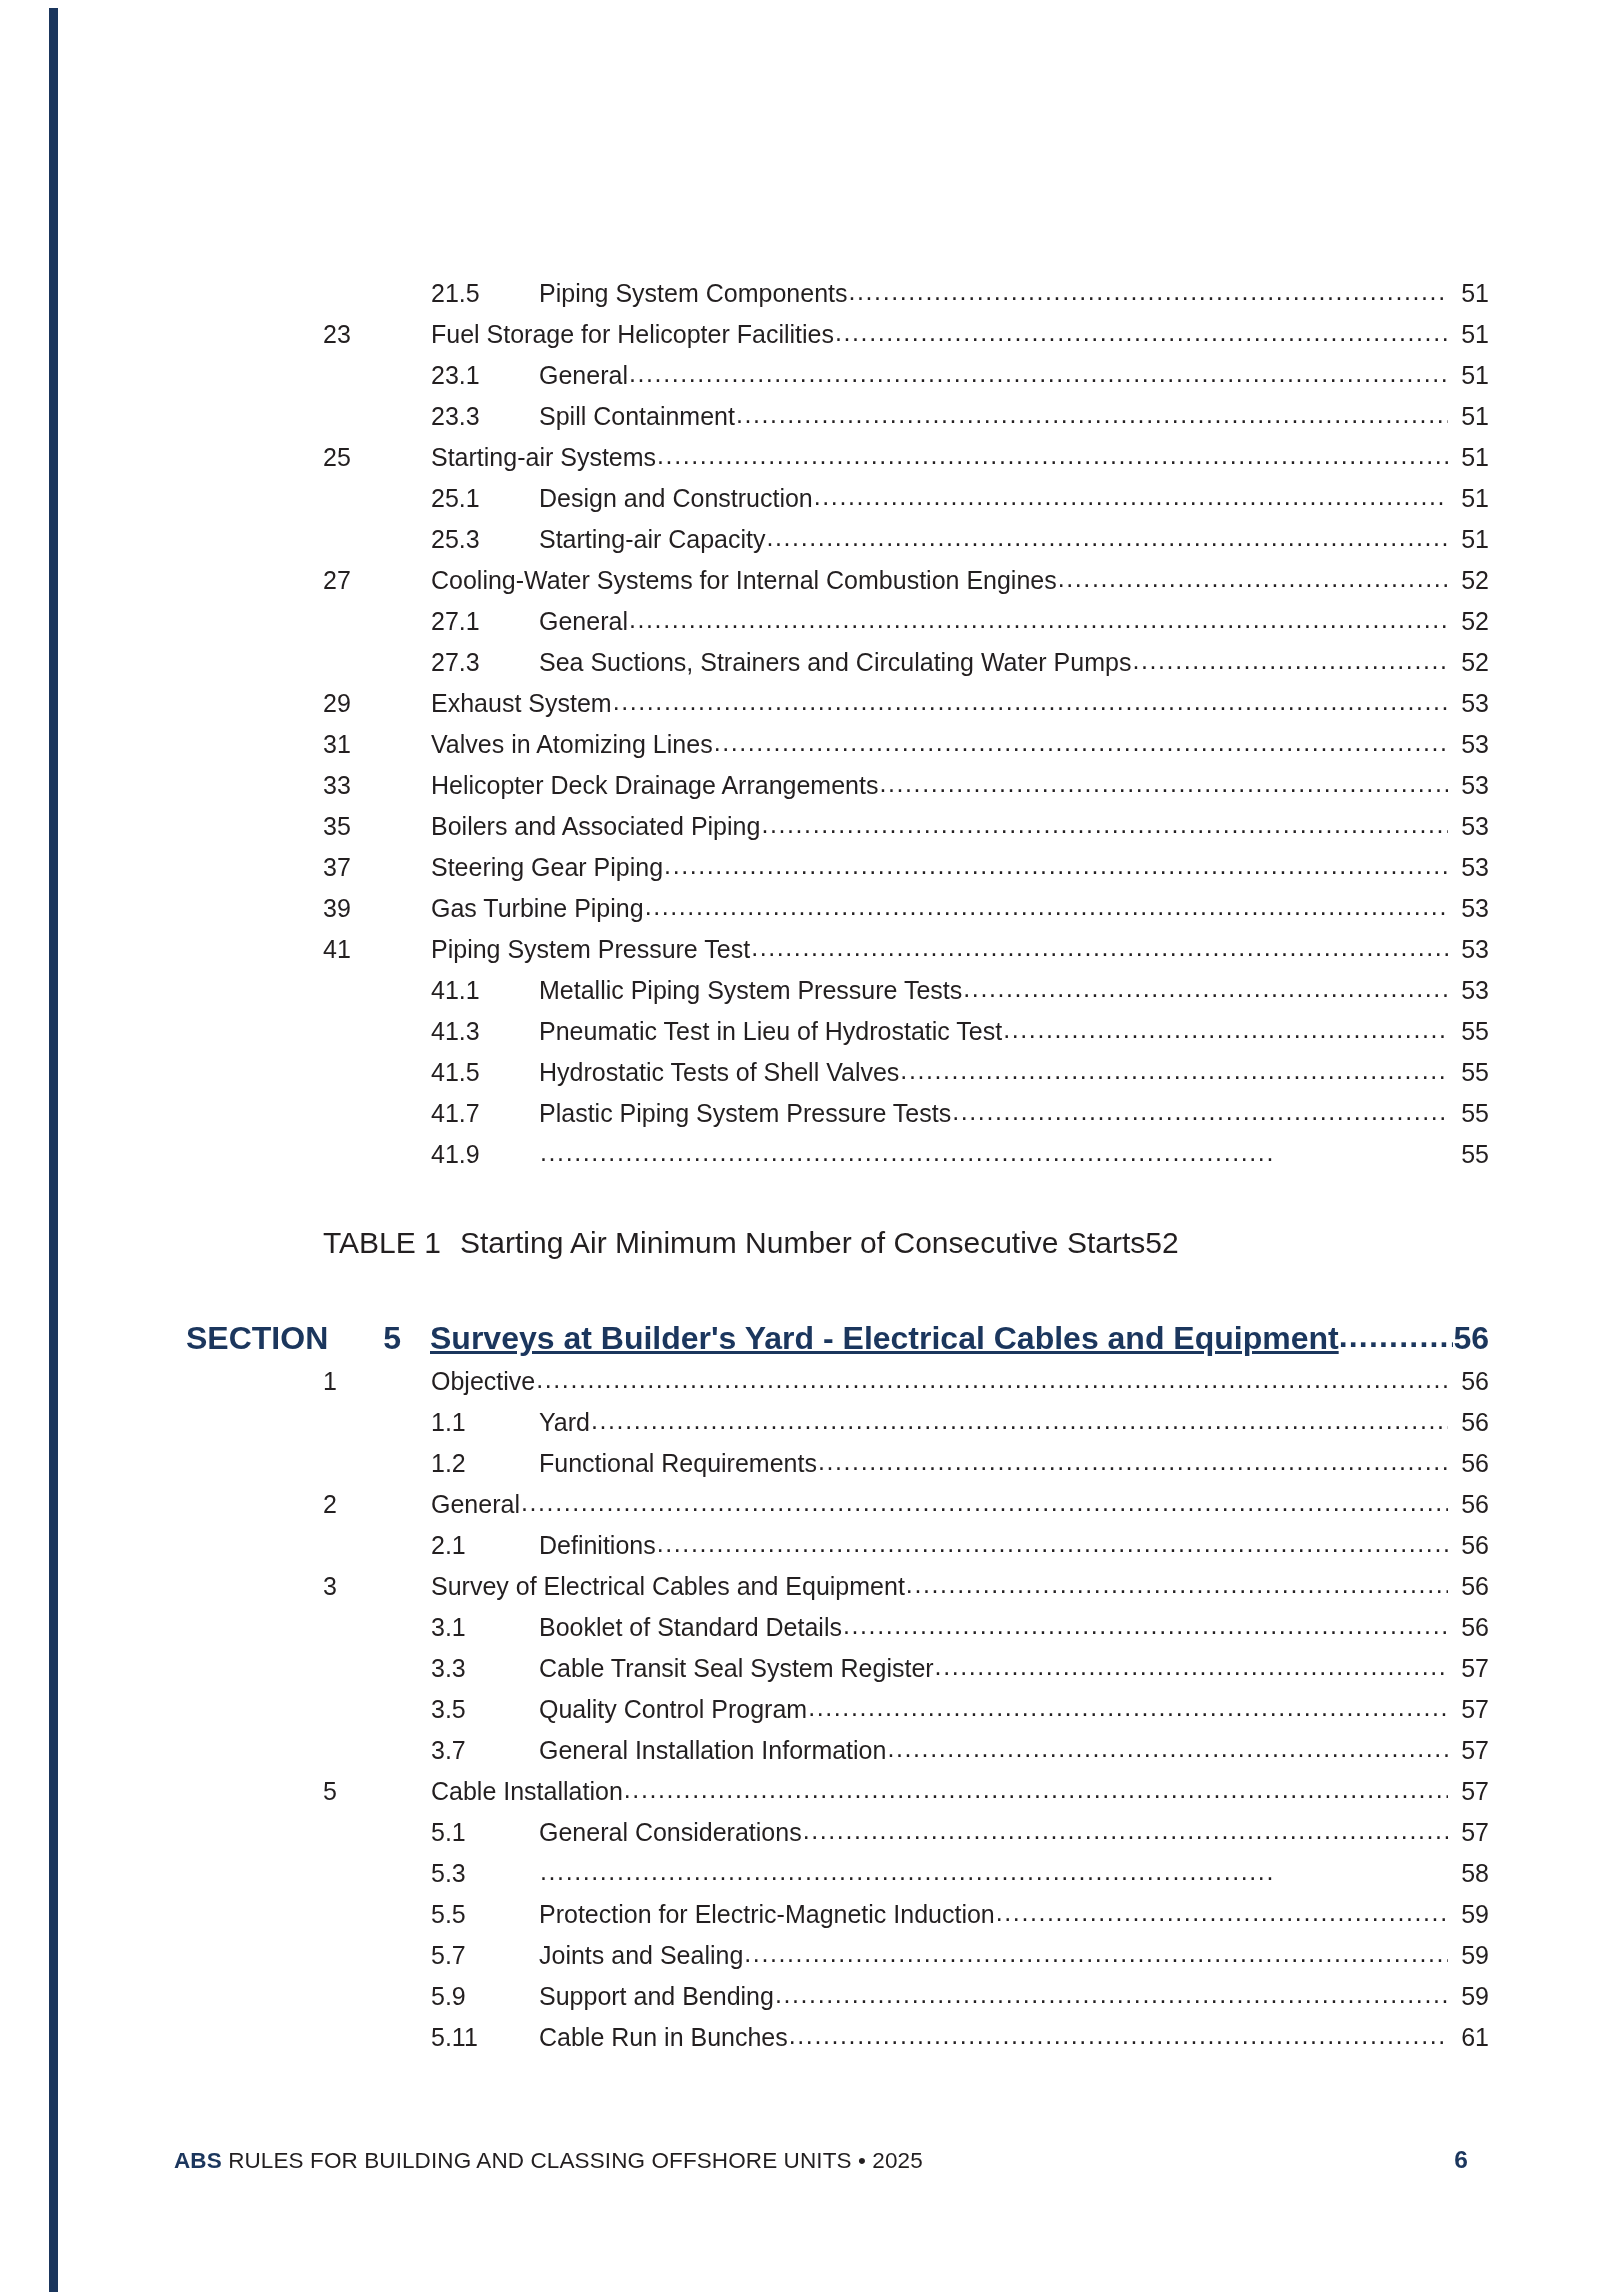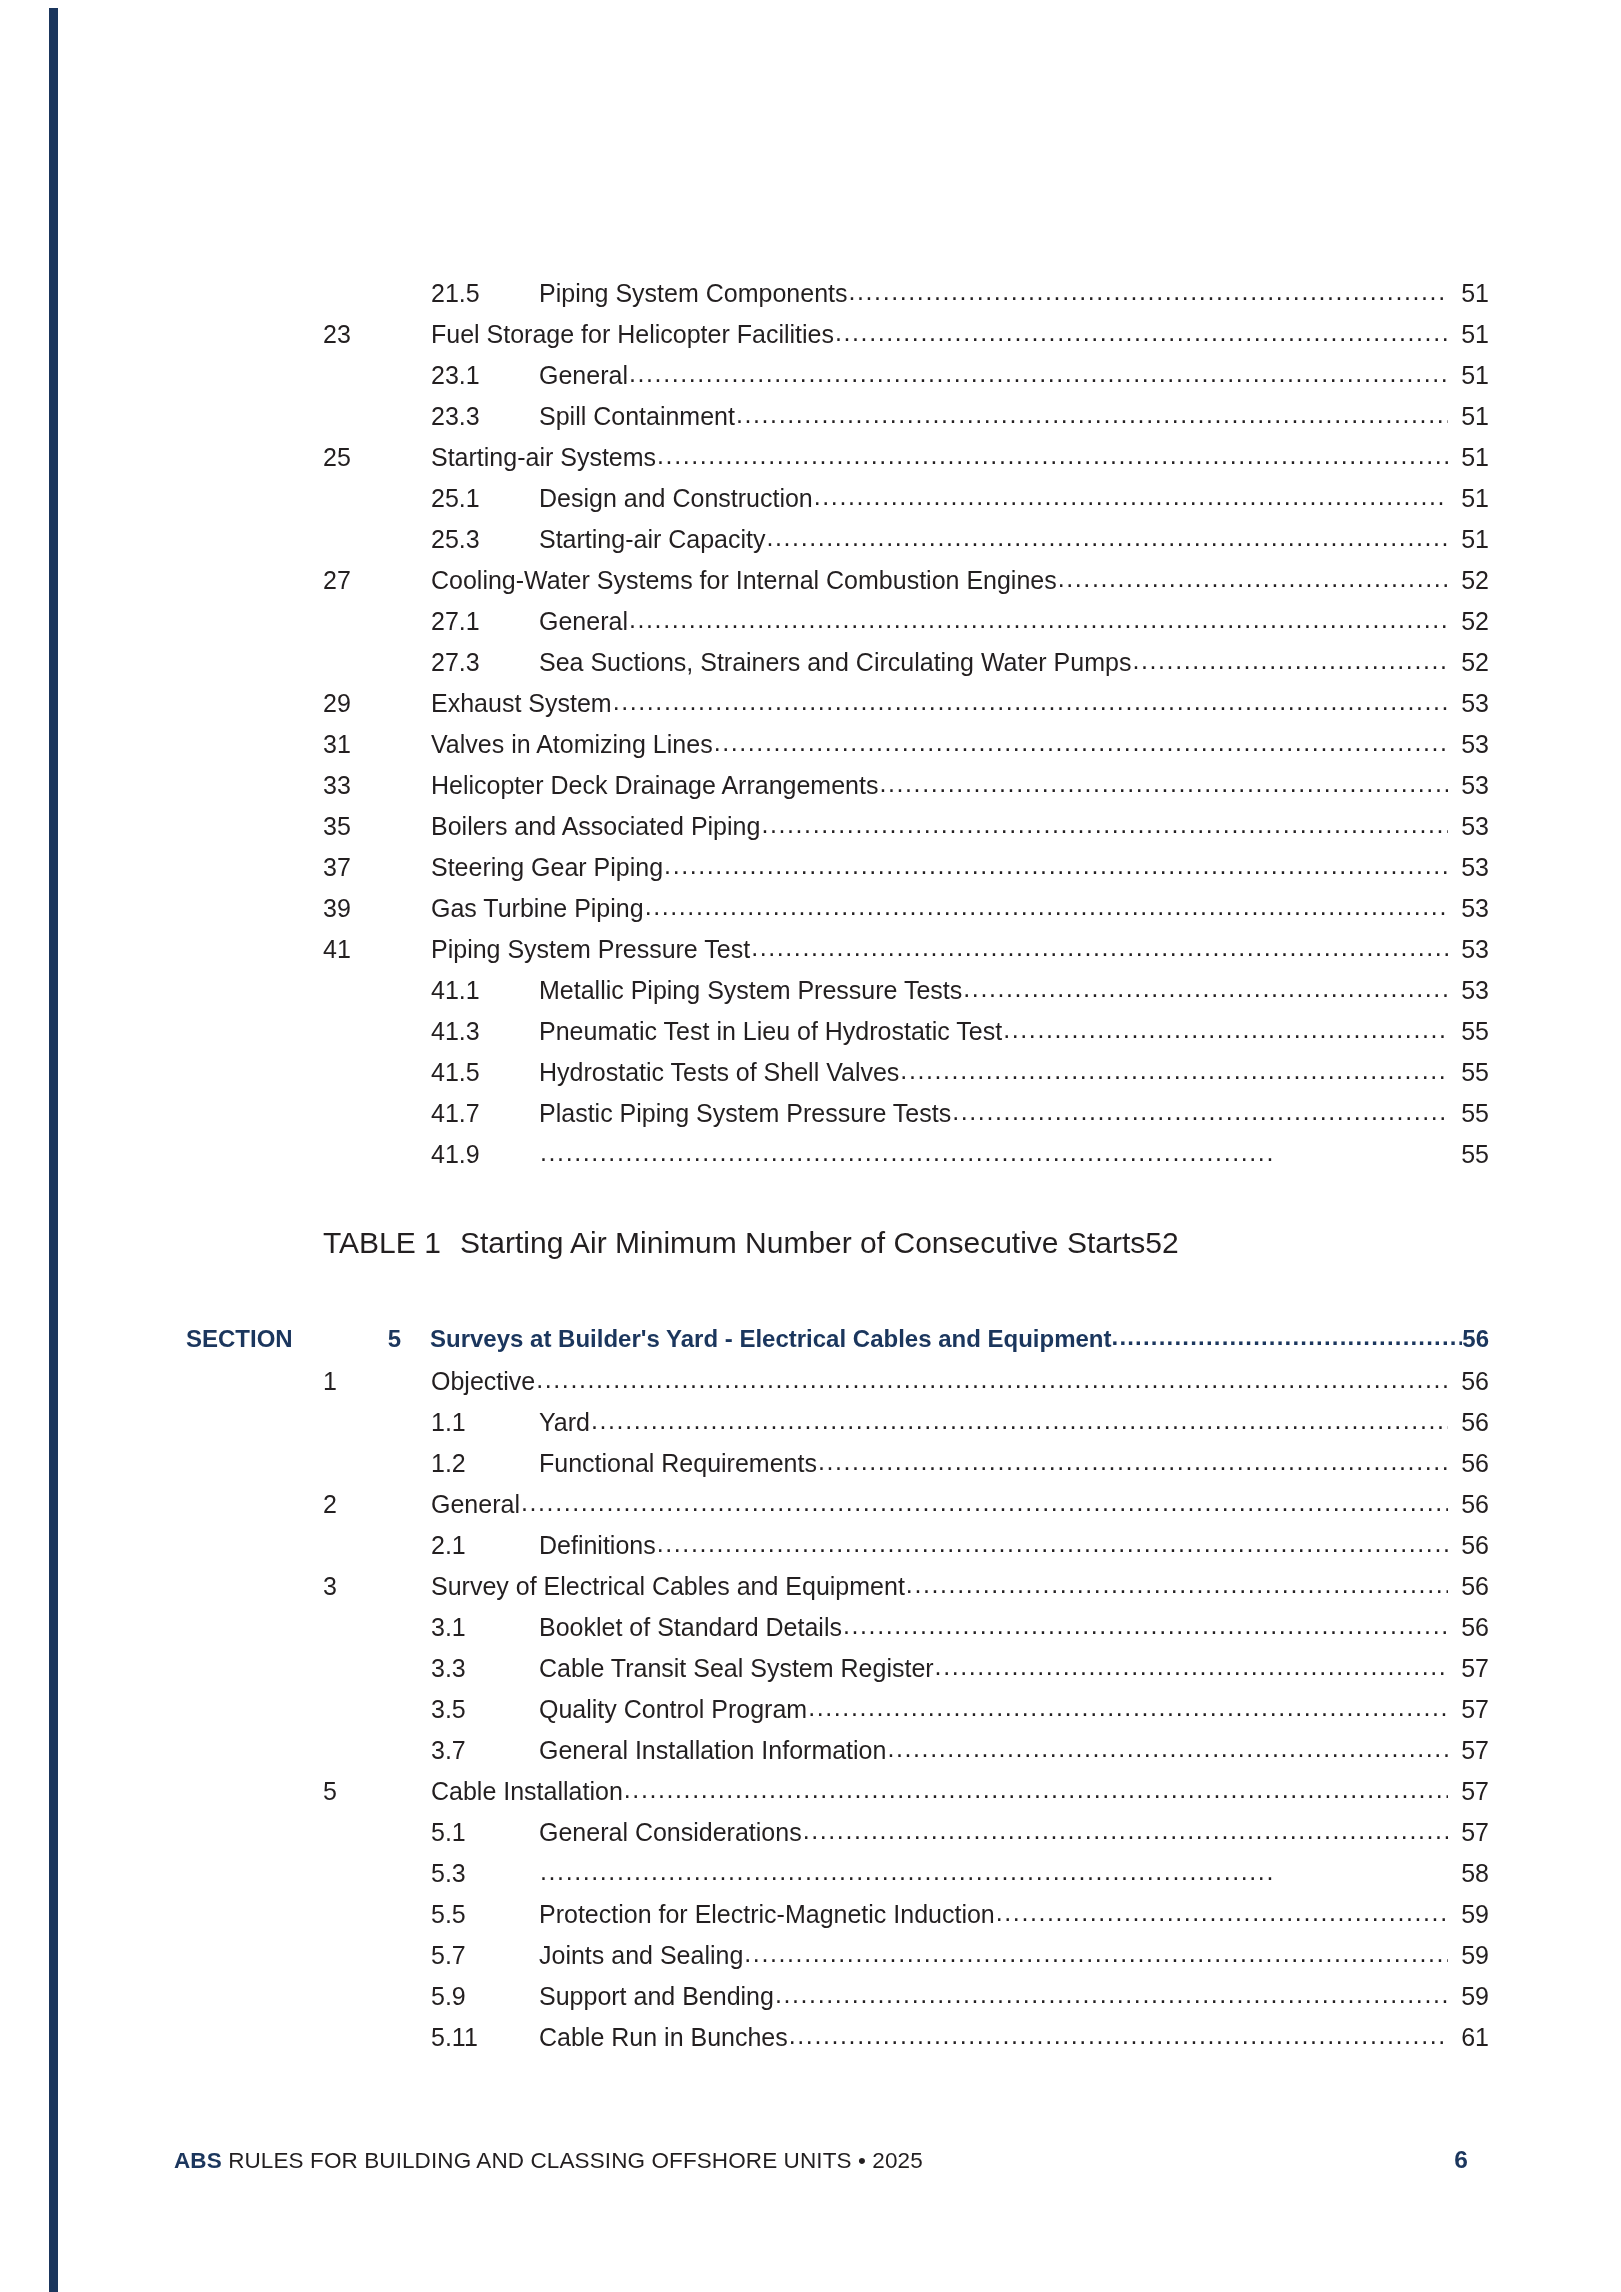--- a/index.html
+++ b/index.html
@@ -89,40 +89,41 @@
   }
   .table-row .tlabel {
     flex: 0 0 137px;
   }
   .table-row .ttitle {
     flex: 0 0 auto;
   }
   .section-head {
     display: flex;
     align-items: flex-start;
-    font-size: 24px;
+    font-size: 32px;
     line-height: 41px;
     font-weight: bold;
     color: #1b365d;
     white-space: nowrap;
     margin-top: 55px;
   }
   .section-head .sec-word {
     flex: 0 0 auto;
     margin-left: -137px;
     width: 137px;
   }
   .section-head .sec-num {
     flex: 0 0 78px;
     width: 78px;
     text-align: right;
     padding-right: 29px;
   }
   .section-head .sec-title {
     flex: 0 0 auto;
+    text-decoration: underline;
   }
   .section-head .dots {
     flex: 1 1 auto;
     overflow: hidden;
     white-space: nowrap;
     letter-spacing: 1.2px;
     font-weight: bold;
     position: relative;
     top: -2px;
   }

